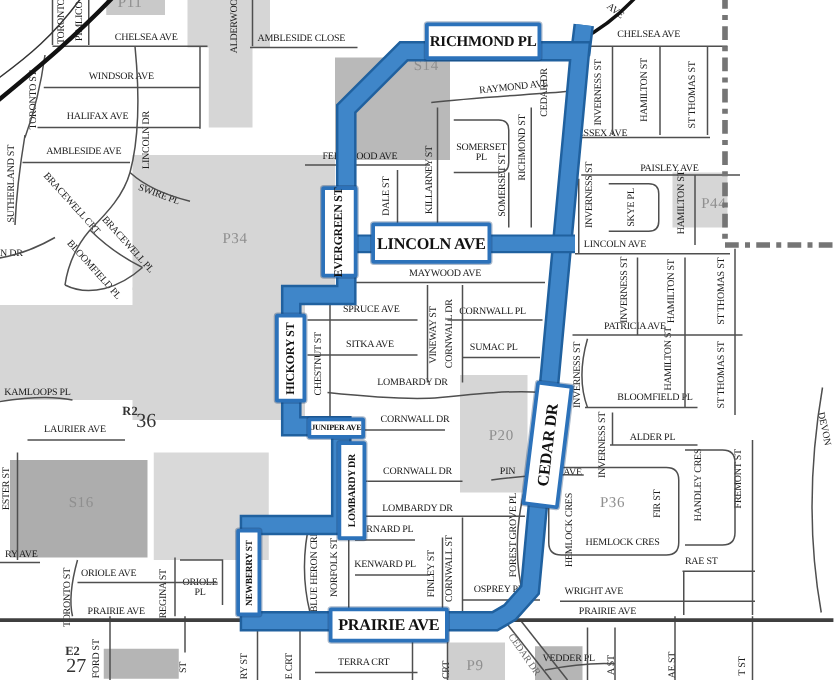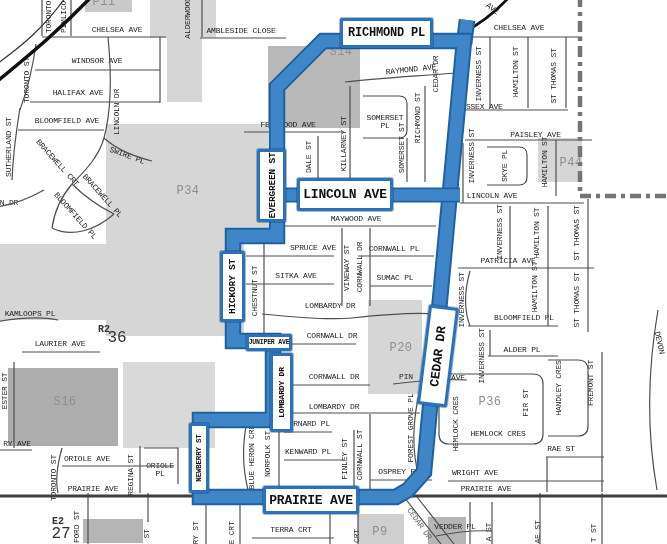--- a/index.html
+++ b/index.html
@@ -1,17 +1,17 @@
 <!DOCTYPE html>
 <html><head>
 <meta charset="utf-8">
 <style>
   html,body{margin:0;padding:0;background:#fff;}
   #map{position:relative;width:667px;height:544px;overflow:hidden;background:#ffffff;
-       font-family:Liberation Mono, monospace;}
+       font-family:Liberation Serif, serif;}
   .grayrect{position:absolute;z-index:0;}
   svg.layer{position:absolute;left:0;top:0;z-index:1;}
   svg#routeSvg{z-index:2;}
   #labels{position:absolute;left:0;top:0;width:100%;height:100%;z-index:0;}
   .lbl{position:absolute;white-space:pre-line;text-align:center;line-height:1.05;z-index:3;
        pointer-events:none;}
   .st{font-size:8px;color:#1c1c1c;letter-spacing:-0.2px;}
   .area{font-size:12px;color:#8f8f8f;letter-spacing:0.5px;}
   .ref-sm{font-size:10px;color:#333;font-weight:bold;}
   .ref-lg{font-size:16px;color:#333;}
@@ -162,21 +162,21 @@
       <span class="lbl area" style="left: 104px; top: 2px; transform: translate(-50%, -50%) rotate(0deg); z-index: 3;">P11</span>
       <span class="lbl st" style="left: 49px; top: 17px; transform: translate(-50%, -50%) rotate(-90deg); z-index: 3;">TORONTO</span>
       <span class="lbl st" style="left: 64px; top: 17px; transform: translate(-50%, -50%) rotate(-90deg); z-index: 3;">PIMLICO</span>
       <span class="lbl st" style="left: 117px; top: 30px; transform: translate(-50%, -50%) rotate(0deg); z-index: 3;">CHELSEA AVE</span>
       <span class="lbl st" style="left: 188px; top: 18px; transform: translate(-50%, -50%) rotate(-90deg); z-index: 3;">ALDERWOOD</span>
       <span class="lbl st" style="left: 241px; top: 31px; transform: translate(-50%, -50%) rotate(0deg); z-index: 3;">AMBLESIDE CLOSE</span>
       <span class="lbl st" style="left: 27px; top: 80px; transform: translate(-50%, -50%) rotate(-90deg); z-index: 3;">TORONTO ST</span>
       <span class="lbl st" style="left: 97px; top: 61px; transform: translate(-50%, -50%) rotate(0deg); z-index: 3;">WINDSOR AVE</span>
       <span class="lbl st" style="left: 78px; top: 93px; transform: translate(-50%, -50%) rotate(0deg); z-index: 3;">HALIFAX AVE</span>
       <span class="lbl st" style="left: 117px; top: 112px; transform: translate(-50%, -50%) rotate(-90deg); z-index: 3;">LINCOLN DR</span>
-      <span class="lbl st" style="left: 67px; top: 121px; transform: translate(-50%, -50%) rotate(0deg); z-index: 3;">BLOOMFIELD AVE</span>
+      <span class="lbl st" style="left: 67px; top: 121px; transform: translate(-50%, -50%) rotate(0deg); z-index: 3;">AMBLESIDE AVE</span>
       <span class="lbl st" style="left: 9px; top: 147px; transform: translate(-50%, -50%) rotate(-90deg); z-index: 3;">SUTHERLAND ST</span>
       <span class="lbl st" style="left: 127px; top: 156px; transform: translate(-50%, -50%) rotate(20deg); z-index: 3;">SWIRE PL</span>
       <span class="lbl st" style="left: 57px; top: 163px; transform: translate(-50%, -50%) rotate(48deg); z-index: 3;">BRACEWELL CRT</span>
       <span class="lbl st" style="left: 102px; top: 196px; transform: translate(-50%, -50%) rotate(48deg); z-index: 3;">BRACEWELL PL</span>
       <span class="lbl st" style="left: 75px; top: 216px; transform: translate(-50%, -50%) rotate(48deg); z-index: 3;">BLOOMFIELD PL</span>
       <span class="lbl st" style="left: 9px; top: 203px; transform: translate(-50%, -50%) rotate(0deg); z-index: 3;">N DR</span>
       <span class="lbl area" style="left: 341px; top: 52px; transform: translate(-50%, -50%) rotate(0deg); z-index: 3;">S14</span>
       <span class="lbl st" style="left: 411px; top: 70px; transform: translate(-50%, -50%) rotate(-6deg); z-index: 3;">RAYMOND AVE</span>
       <span class="lbl st" style="left: 288px; top: 125px; transform: translate(-50%, -50%) rotate(0deg); z-index: 1;">FERNWOOD AVE</span>
       <span class="lbl st" style="left: 309px; top: 157px; transform: translate(-50%, -50%) rotate(-90deg); z-index: 3;">DALE ST</span>
@@ -198,21 +198,21 @@
       <span class="lbl st" style="left: 505px; top: 166px; transform: translate(-50%, -50%) rotate(-90deg); z-index: 3;">SKYE PL</span>
       <span class="lbl st" style="left: 545px; top: 162px; transform: translate(-50%, -50%) rotate(-90deg); z-index: 3;">HAMILTON ST</span>
       <span class="lbl area" style="left: 571px; top: 163px; transform: translate(-50%, -50%) rotate(0deg); z-index: 3;">P44</span>
       <span class="lbl st" style="left: 492px; top: 196px; transform: translate(-50%, -50%) rotate(0deg); z-index: 3;">LINCOLN AVE</span>
       <span class="lbl st" style="left: 500px; top: 232px; transform: translate(-50%, -50%) rotate(-90deg); z-index: 3;">INVERNESS ST</span>
       <span class="lbl st" style="left: 537px; top: 233px; transform: translate(-50%, -50%) rotate(-90deg); z-index: 3;">HAMILTON ST</span>
       <span class="lbl st" style="left: 577px; top: 233px; transform: translate(-50%, -50%) rotate(-90deg); z-index: 3;">ST THOMAS ST</span>
       <span class="lbl st" style="left: 508px; top: 261px; transform: translate(-50%, -50%) rotate(0deg); z-index: 3;">PATRICIA AVE</span>
       <span class="lbl area" style="left: 188px; top: 191px; transform: translate(-50%, -50%) rotate(0deg); z-index: 3;">P34</span>
       <span class="lbl st" style="left: 356px; top: 219px; transform: translate(-50%, -50%) rotate(0deg); z-index: 3;">MAYWOOD AVE</span>
-      <span class="lbl st" style="left: 313px; top: 248px; transform: translate(-50%, -50%) rotate(0deg); z-index: 3;">SPRUCE AVE</span>
+      <span class="lbl st" style="left: 297px; top: 248px; transform: translate(-50%, -50%) rotate(0deg); z-index: 3;">SPRUCE AVE</span>
       <span class="lbl st" style="left: 394px; top: 249px; transform: translate(-50%, -50%) rotate(0deg); z-index: 3;">CORNWALL PL</span>
       <span class="lbl st" style="left: 296px; top: 276px; transform: translate(-50%, -50%) rotate(0deg); z-index: 3;">SITKA AVE</span>
       <span class="lbl st" style="left: 395px; top: 278px; transform: translate(-50%, -50%) rotate(0deg); z-index: 3;">SUMAC PL</span>
       <span class="lbl st" style="left: 347px; top: 268px; transform: translate(-50%, -50%) rotate(-90deg); z-index: 3;">VINEWAY ST</span>
       <span class="lbl st" style="left: 360px; top: 267px; transform: translate(-50%, -50%) rotate(-90deg); z-index: 3;">CORNWALL DR</span>
       <span class="lbl st" style="left: 255px; top: 291px; transform: translate(-50%, -50%) rotate(-90deg); z-index: 3;">CHESTNUT ST</span>
       <span class="lbl st" style="left: 330px; top: 306px; transform: translate(-50%, -50%) rotate(0deg); z-index: 3;">LOMBARDY DR</span>
       <span class="lbl st" style="left: 332px; top: 336px; transform: translate(-50%, -50%) rotate(0deg); z-index: 3;">CORNWALL DR</span>
       <span class="lbl st" style="left: 462px; top: 300px; transform: translate(-50%, -50%) rotate(-90deg); z-index: 3;">INVERNESS ST</span>
       <span class="lbl st" style="left: 482px; top: 356px; transform: translate(-50%, -50%) rotate(-90deg); z-index: 3;">INVERNESS ST</span>

